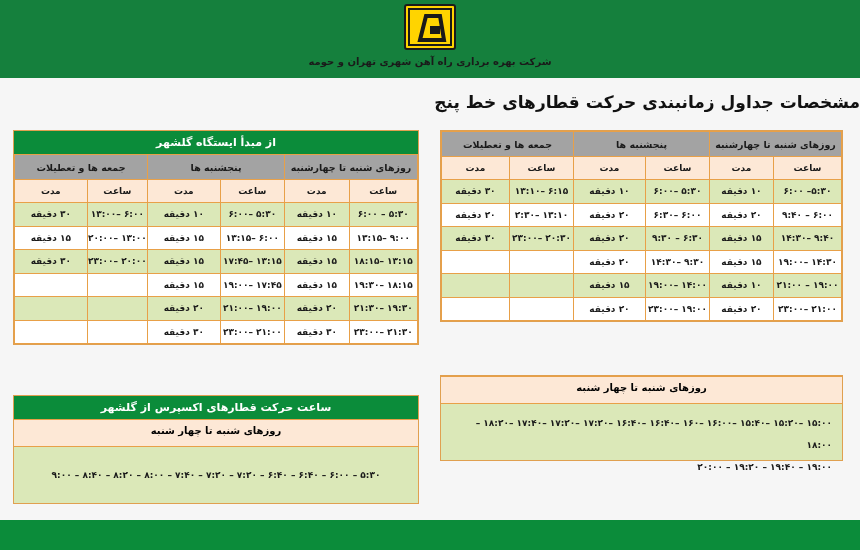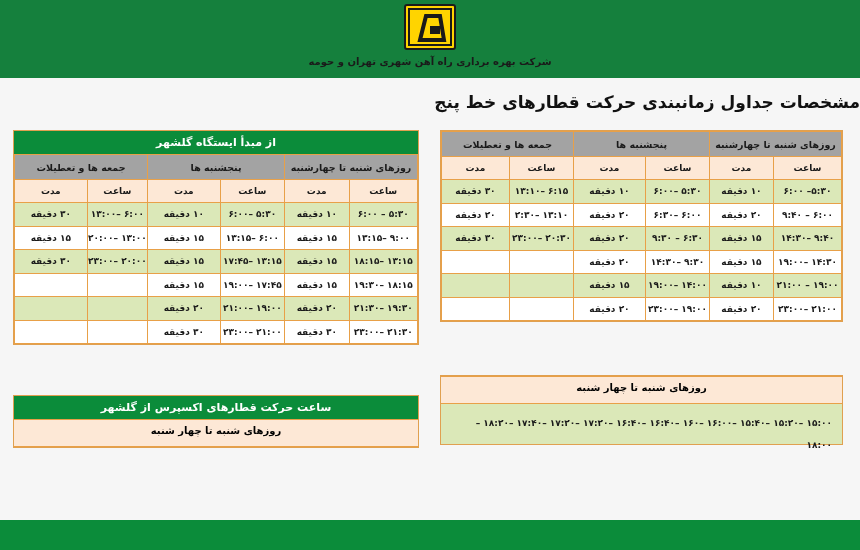--- a/index.html
+++ b/index.html
@@ -48,21 +48,21 @@
   table.sched th.group { background: #a3a3a3; font-size: 9.5px; height: 25px; }
   table.sched th.sub { background: #fde8d6; height: 23px; }
   tr.green td { background: #dbe8b8; }
   tr.white td { background: #ffffff; }
   .ex-sub {
     background: #fde8d6; text-align: center; font-weight: bold; font-size: 10px;
     height: 28px; line-height: 22px; border-top: 1px solid #e8a048; border-bottom: 1px solid #e8a048;
   }
   .ex-body {
     background: #dbe8b8; font-size: 9px; font-weight: bold; color: #1a1a1a;
-    padding: 8px 10px; line-height: 22px; text-align: right; height: 40px;
+    padding: 8px 10px; line-height: 22px; text-align: right; height: 56px;
   }
   .ex-body.center { display: flex; align-items: center; justify-content: center; }
   .footer {
     position: absolute; left: 0; top: 520px; width: 860px; height: 30px; background: #0b8c3a;
   }
 </style>
 </head>
 <body>
 
 <div class="header">
@@ -228,21 +228,25 @@
           <td></td>
     </tr>
   </tbody>
     </table>
 </div>
 
 <div class="panel" style="left:440px; top:375px; width:403px;">
   <div class="ex-sub">روزهای شنبه تا چهار شنبه</div>
   <div class="ex-body">
     <div>۱۵:۰۰ –۱۵:۲۰ –۱۵:۴۰ –۱۶:۰۰ –۱۶۰ –۱۶:۴۰ –۱۶:۴۰ –۱۷:۲۰ –۱۷:۲۰ –۱۷:۴۰ –۱۸:۲۰ –۱۸:۰۰</div>
+    <div>۱۹:۰۰ – ۱۹:۴۰ – ۱۹:۲۰ – ۲۰:۰۰</div>
   </div>
 </div>
 
 <div class="panel" style="left:13px; top:395px; width:406px;">
   <div class="panel-head">ساعت حرکت قطارهای اکسپرس از گلشهر</div>
   <div class="ex-sub">روزهای شنبه تا چهار شنبه</div>
+  <div class="ex-body center">
+    <div>۵:۳۰ – ۶:۰۰ – ۶:۴۰ – ۶:۴۰ – ۷:۲۰ – ۷:۲۰ – ۷:۴۰ – ۸:۰۰ – ۸:۲۰ – ۸:۴۰ – ۹:۰۰</div>
+  </div>
 </div>
 
 <div class="footer"></div>
 
 </body></html>

